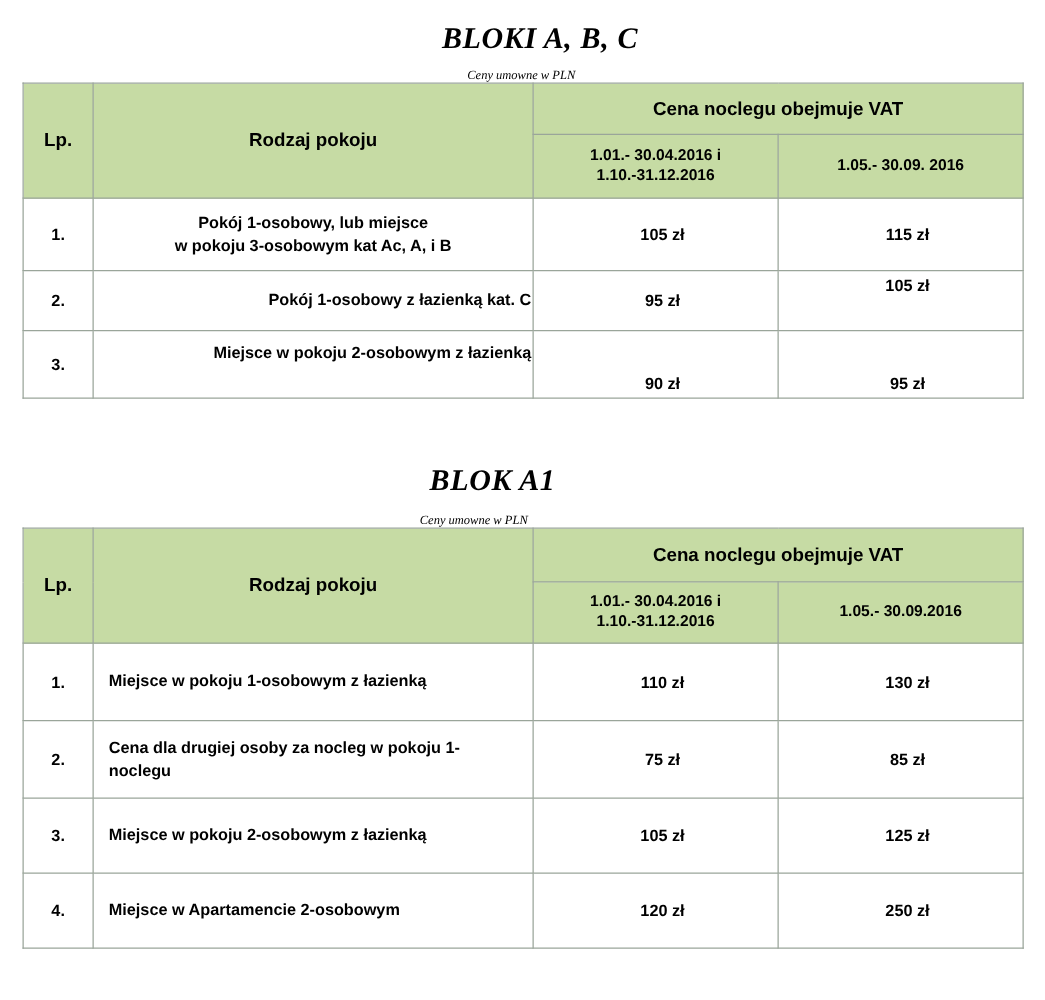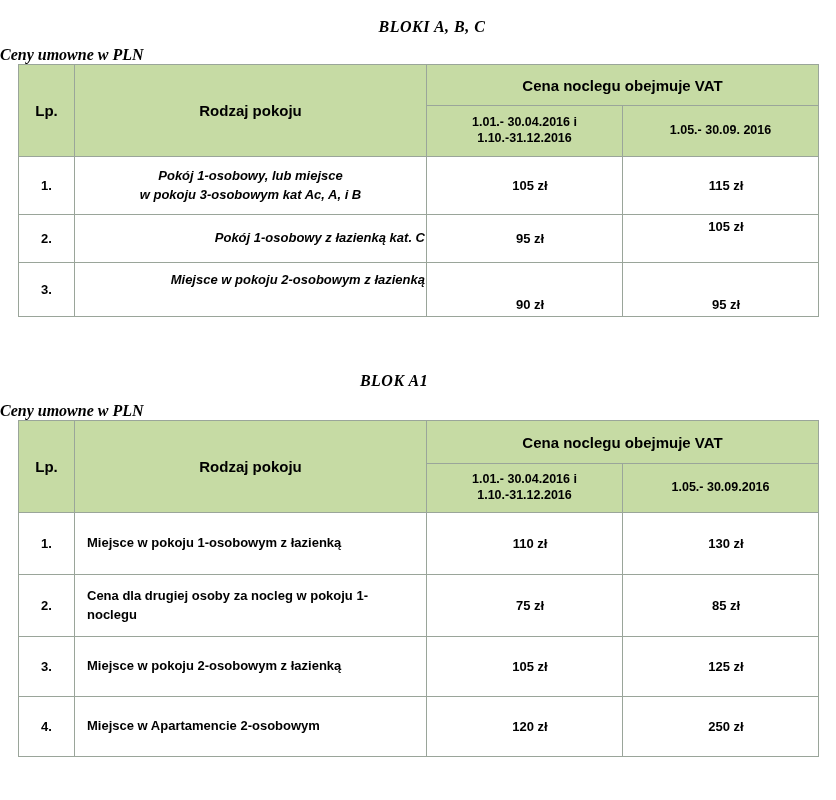--- a/index.html
+++ b/index.html
@@ -20,30 +20,30 @@
     height: 800px;
     box-sizing: border-box;
   }
 
   
   .table-title {
     text-align: center;
     font-family: "Liberation Serif", serif;
     font-weight: bold;
     font-style: italic;
-    font-size: 16px;
+    font-size: 24px;
     letter-spacing: 0.5px;
     padding-left: 28px;
   }
   .currency-note {
-    text-align: left;
+    text-align: center;
     font-family: "Liberation Serif", serif;
-    font-weight: bold;
+    font-weight: normal;
     font-style: italic;
-    font-size: 16px;
+    font-size: 10px;
     padding-right: 4px;
   }
 
   
   .price-table {
     border-collapse: collapse;
     table-layout: fixed;
     border: 1px solid #9aa59a;
   }
   .price-table td,
@@ -87,21 +87,20 @@
     width: 836px;
   }
   #block1 .table-title { margin-top: 18px; }
   #block1 .currency-note { margin-top: 10px; margin-right: 0; padding-right: 2px; }
   #block1 .price-table {
     margin-left: 18px;
     width: 800px;
   }
   #block1 .cell-desc {
     text-align: center;
-    font-style: italic;
   }
   #block1 .row-1 .cell-desc { text-align: center; }
   #block1 .row-2 .cell-desc,
   #block1 .row-3 .cell-desc { text-align: right; padding-left: 16px; }
 
   
   #block2 {
     position: absolute;
     left: 0;
     top: 360px;

